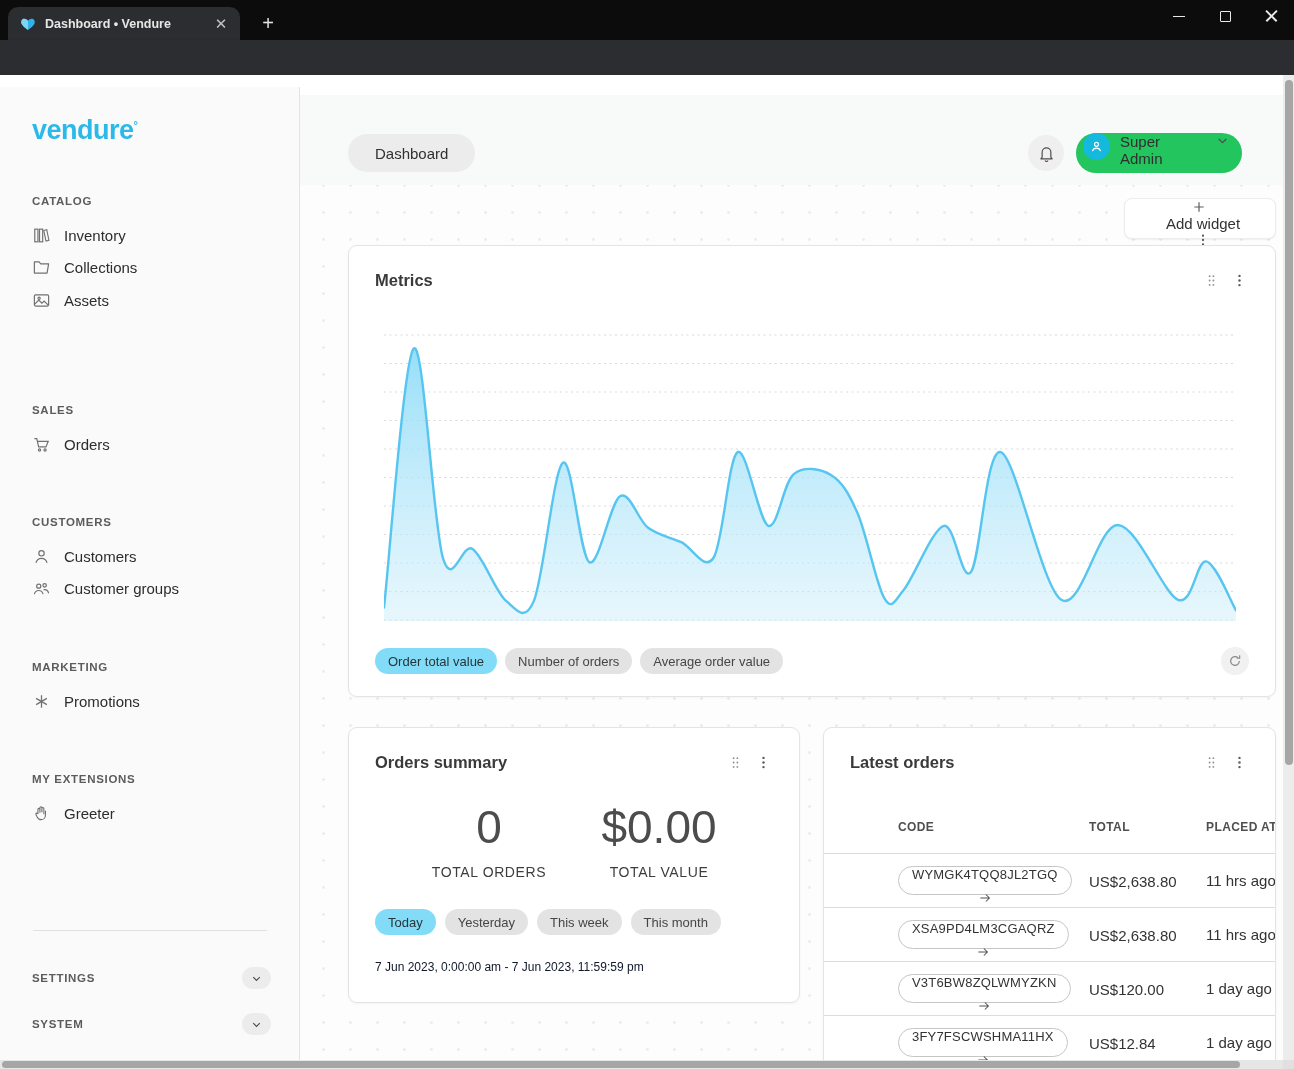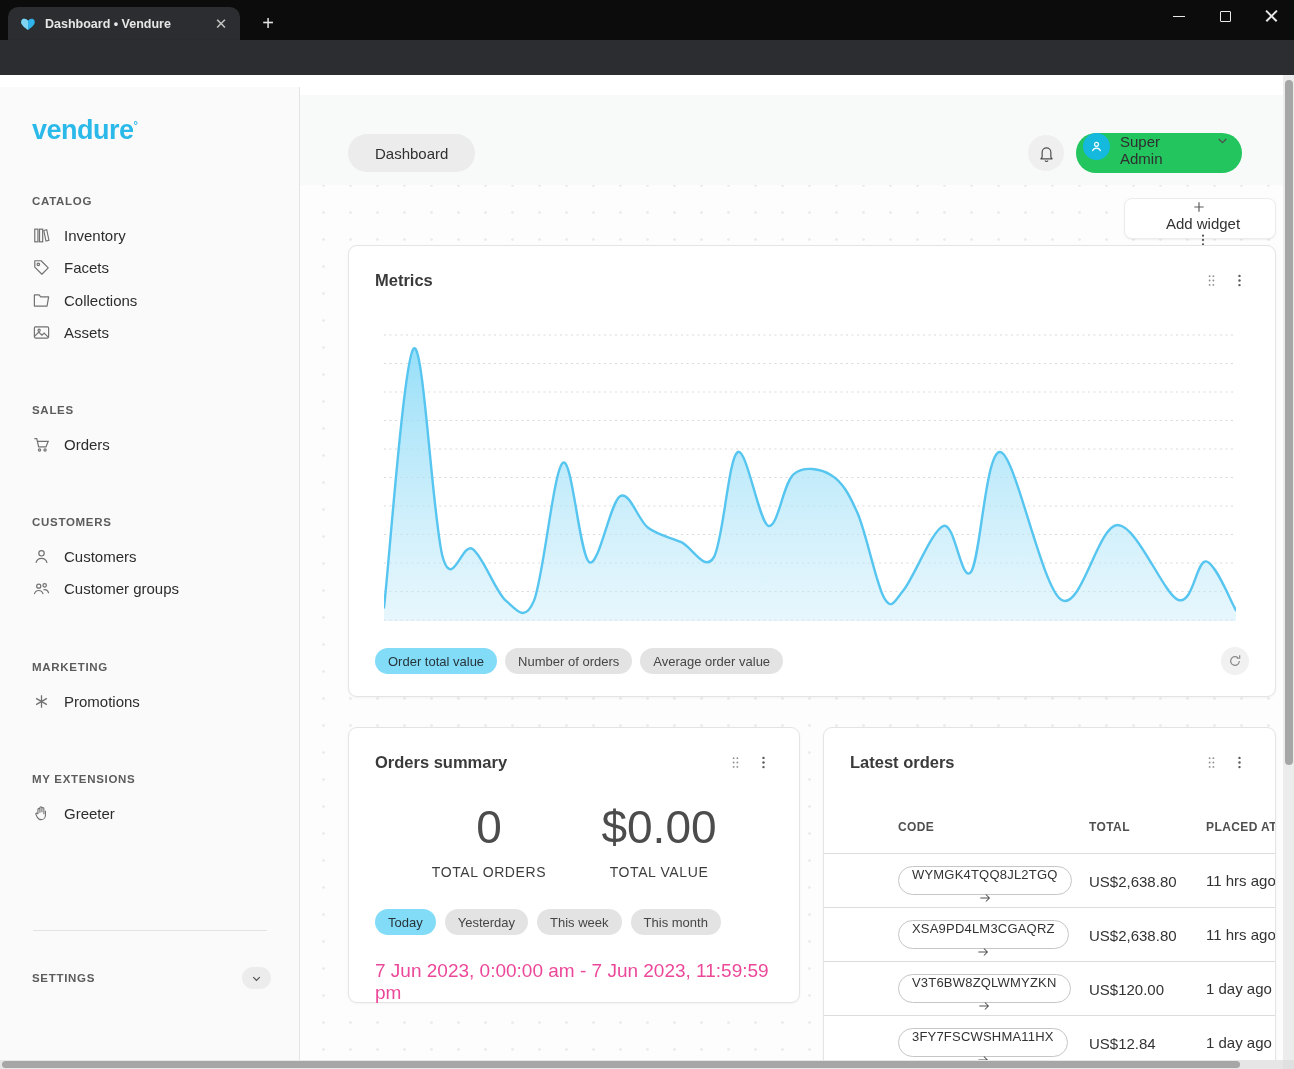--- a/index.html
+++ b/index.html
@@ -84,21 +84,21 @@
           background:#e3e3e3; color:#464646; white-space:nowrap; }
   .chip.active { background:#82dcf8; color:#27343a; }
   .refresh-btn { margin-left:auto; width:28px; height:28px; border-radius:50%; background:#f1f1f1; display:flex; align-items:center; justify-content:center; color:#8a8a8a; }
 
   .summary-card { left:48px; top:542px; width:452px; height:276px; }
   .stats-row { position:absolute; left:0; top:74px; width:100%; display:flex; justify-content:center; }
   .stat { width:170px; text-align:center; }
   .stat-value { font-size:46px; color:#4c4c4c; line-height:1.1; }
   .stat-label { margin-top:11px; font-size:14px; letter-spacing:.6px; color:#3d3d3d; }
   .ranges-row { position:absolute; left:26px; top:181px; display:flex; gap:9px; }
-  .date-range { position:absolute; left:26px; top:232px; font-size:19px; color:#ec4899; }
+  .date-range { position:absolute; left:26px; top:232px; font-size:12px; color:#0f172a; }
 
   .latest-card { left:523px; top:542px; width:453px; height:472px; overflow:hidden; }
   .th-row { position:absolute; top:92px; left:0; width:520px; font-size:12px; font-weight:700; letter-spacing:.4px; color:#4f4f4f; }
   .th { position:absolute; top:0; white-space:nowrap; }
   .th.c1 { left:74px; } .th.c2 { left:265px; } .th.c3 { left:382px; }
   .t-divider { position:absolute; left:0; width:453px; height:1px; background:#dcdcdc; }
   .t-row { position:absolute; left:0; width:520px; height:52px; }
   .code-pill { position:absolute; left:74px; top:11px; height:29px; border:1px solid #c6c6c6; border-radius:15px;
                display:flex; align-items:center; padding:0 13px; gap:9px; font-size:13px; letter-spacing:.2px; color:#333; white-space:nowrap;flex-direction:column; }
   .code-pill .arr { color:#555; display:flex; }
@@ -203,29 +203,20 @@
                 <rect x="3.5" y="4" width="4" height="16"></rect>
                 <rect x="9.5" y="4" width="4" height="16"></rect>
                 <path d="M15.5 5.5l4-1 3 14.5-4 1z" transform="scale(0.93) translate(0.5,0.5)"></path>
               </svg>
             </span>
           <span class="nlabel">Inventory</span>
         </div>
         <div class="nav-item">
           <span class="nicon">
               <svg viewBox="0 0 24 24" width="19" height="19" fill="none" stroke="currentColor" stroke-width="1.5">
-                <path d="M3.5 3.5h8l9 9-8 8-9-9z" stroke-linejoin="round"></path>
-                <circle cx="8" cy="8" r="1.6"></circle>
-              </svg>
-            </span>
-          <span class="nlabel">Facets</span>
-        </div>
-        <div class="nav-item">
-          <span class="nicon">
-              <svg viewBox="0 0 24 24" width="19" height="19" fill="none" stroke="currentColor" stroke-width="1.5">
                 <path d="M3 19V5h6l2 2.5h10L19 19z" stroke-linejoin="round"></path>
               </svg>
             </span>
           <span class="nlabel">Collections</span>
         </div>
         <div class="nav-item">
           <span class="nicon">
               <svg viewBox="0 0 24 24" width="19" height="19" fill="none" stroke="currentColor" stroke-width="1.5">
                 <rect x="3" y="5" width="18" height="14" rx="1.5"></rect>
                 <path d="M3.5 16.5l5-5 4 4 2.8-2.8 5.2 5.2"></path>
@@ -306,20 +297,28 @@
             </span>
           <span class="nlabel">Greeter</span>
         </div>
       </div>
     </div>
 
     <div class="side-divider"></div>
 
     <div class="collapse-row" style="top:872px">
       <div class="sec-label">SETTINGS</div>
+      <div class="chev-pill">
+        <svg width="13" height="13" viewBox="0 0 24 24" fill="none" stroke="currentColor" stroke-width="2.2">
+            <path d="M6 9.5l6 6 6-6"></path>
+          </svg>
+      </div>
+    </div>
+    <div class="collapse-row" style="top:918px">
+      <div class="sec-label">SYSTEM</div>
       <div class="chev-pill">
         <svg width="13" height="13" viewBox="0 0 24 24" fill="none" stroke="currentColor" stroke-width="2.2">
             <path d="M6 9.5l6 6 6-6"></path>
           </svg>
       </div>
     </div>
   </div>
 
   <div class="main">
     <div class="page-header">

